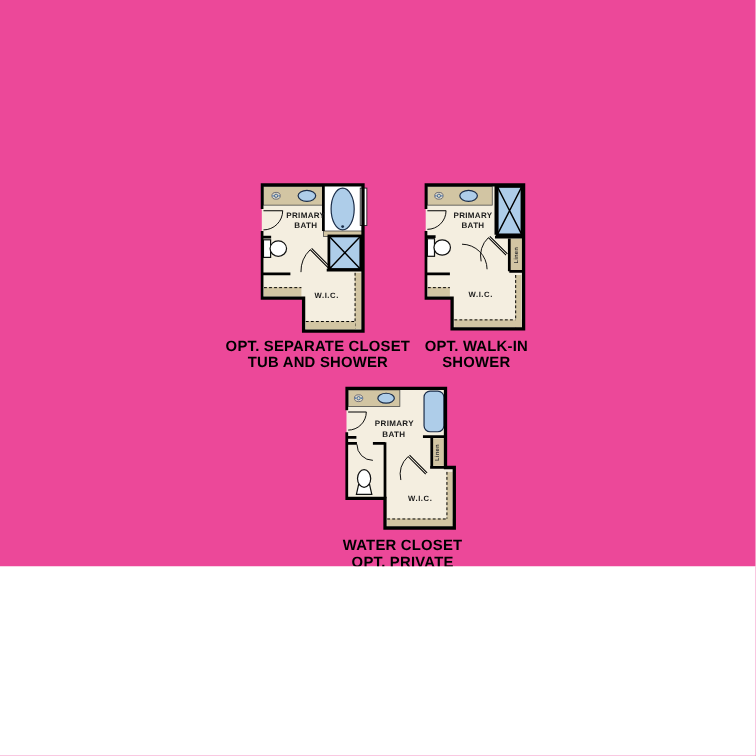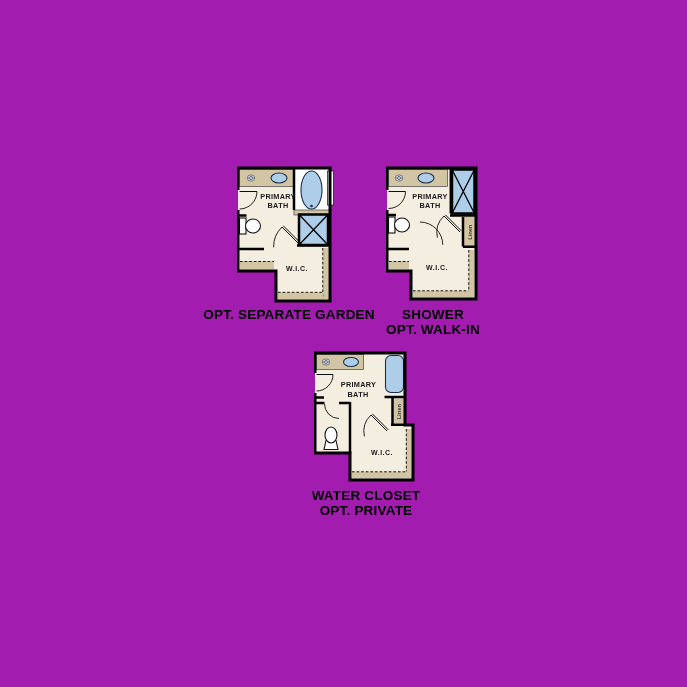--- a/index.html
+++ b/index.html
@@ -1,16 +1,16 @@
 <!DOCTYPE html>
 <html><head>
 <meta charset="utf-8">
 <style>
   html,body{margin:0;padding:0;background:#ffffff;}
-  .sheet{position:relative;width:687px;height:687px;background:#a21caf;overflow:hidden;
+  .sheet{position:relative;width:687px;height:515px;background:#ec4899;overflow:hidden;
          font-family:"Liberation Sans",sans-serif;text-decoration:underline;}
   .plan{position:absolute;}
   .caption{position:absolute;text-align:center;font-weight:bold;font-size:13.5px;
            line-height:15px;color:#000;letter-spacing:.2px;white-space:nowrap;}
   svg text{font-family:"Liberation Sans",sans-serif;font-weight:bold;fill:#1a1a1a;}
   .room-label{font-size:7.3px;letter-spacing:.3px;}
   .wic-label{font-size:7px;letter-spacing:.5px;}
   .linen-label{font-size:5.3px;letter-spacing:.2px;fill:#333;}
   .floor{fill:#f4eee0;}
   .whitefloor{fill:#ffffff;}
@@ -82,21 +82,22 @@
     <g>
       <path class="leaf" d="M45,61 L62.8,78.8 M46.3,59.8 L64,77.5"></path>
       <path class="arc" d="M45,61 A27.6,27.6 0 0 0 36.6,81.4"></path>
     </g>
 
     <text class="room-label" x="41" y="32.5" text-anchor="middle">PRIMARY</text>
     <text class="room-label" x="41" y="41.5" text-anchor="middle">BATH</text>
     <text class="wic-label" x="60" y="105" text-anchor="middle">W.I.C.</text>
   </svg>
   <div class="caption" style="left:189px;top:307px;width:200px;">
-    <div>OPT. SEPARATE GARDEN</div>
+    <div>OPT. SEPARATE CLOSET</div>
+    <div>TUB AND SHOWER</div>
   </div>
 
   <svg class="plan" style="left:386px;top:166px;" width="98" height="138" viewBox="0 0 98 138">
     <path class="floor" d="M1,2 H90 V133 H25 V105 H1 Z"></path>
 
     <rect class="tan-o" x="2.5" y="3.5" width="59" height="17"></rect>
     <g>
       <ellipse class="faucet-base" cx="13" cy="12" rx="3.8" ry="3.1"></ellipse>
       <circle class="faucet-ring" cx="13" cy="12" r="1.5"></circle>
       <circle class="faucet-dot" cx="10.2" cy="12" r="0.8"></circle>
@@ -137,22 +138,22 @@
       <path class="arc" d="M58,50 A22.6,22.6 0 0 0 51.4,71.6"></path>
       <path class="arc" d="M34,56 A23,23 0 0 1 56.8,78.8"></path>
     </g>
 
     <text class="room-label" x="44" y="32.5" text-anchor="middle">PRIMARY</text>
     <text class="room-label" x="44" y="41.5" text-anchor="middle">BATH</text>
     <text class="linen-label" x="83.8" y="66" text-anchor="middle" dominant-baseline="central" transform="rotate(-90 83.8 66)">Linen</text>
     <text class="wic-label" x="51" y="104" text-anchor="middle">W.I.C.</text>
   </svg>
   <div class="caption" style="left:353px;top:307px;width:160px;">
+    <div>OPT. WALK-IN</div>
     <div>SHOWER</div>
-    <div>OPT. WALK-IN</div>
   </div>
 
   <svg class="plan" style="left:314px;top:351px;" width="102" height="134" viewBox="0 0 102 134">
     <path class="floor" d="M1,2 H91 V74 H99 V129 H36 V102 H1 Z"></path>
 
     <rect class="tan-o" x="2.5" y="3.5" width="47" height="15"></rect>
     <g>
       <ellipse class="faucet-base" cx="12" cy="11" rx="3.8" ry="3.1"></ellipse>
       <circle class="faucet-ring" cx="12" cy="11" r="1.5"></circle>
       <circle class="faucet-dot" cx="9.2" cy="11" r="0.8"></circle>

